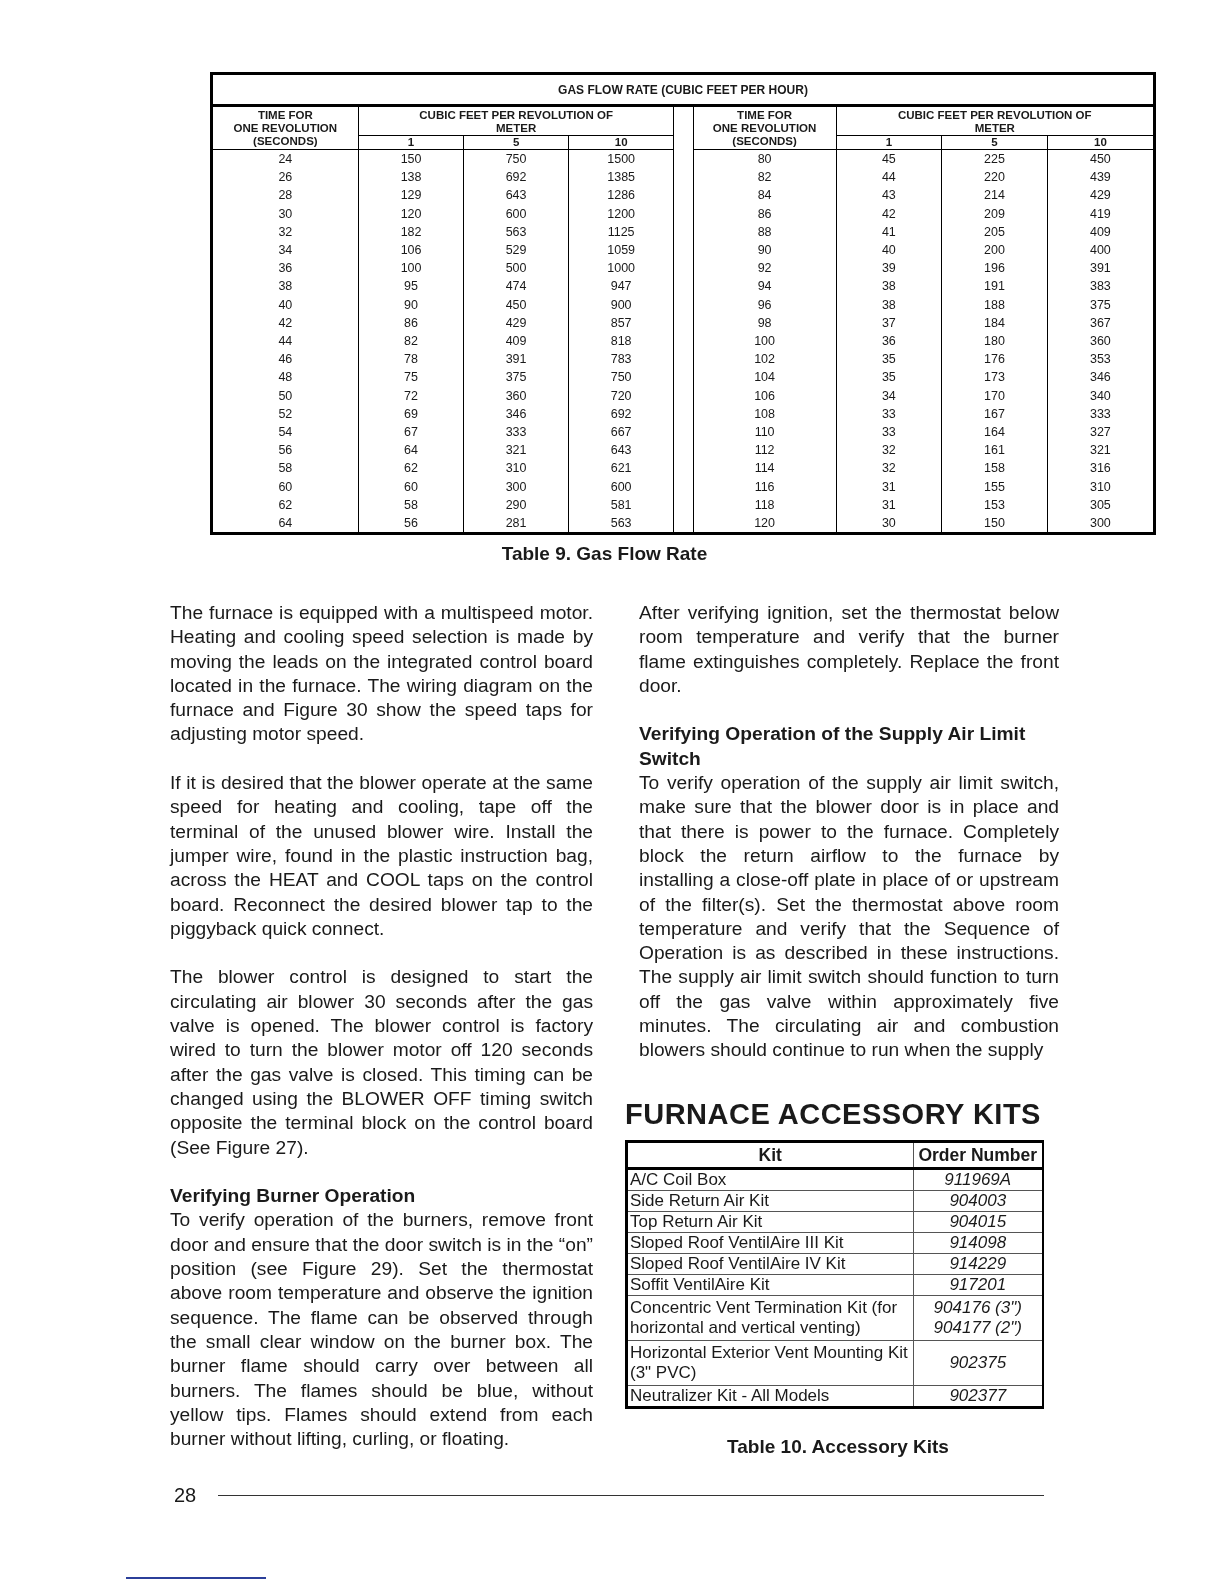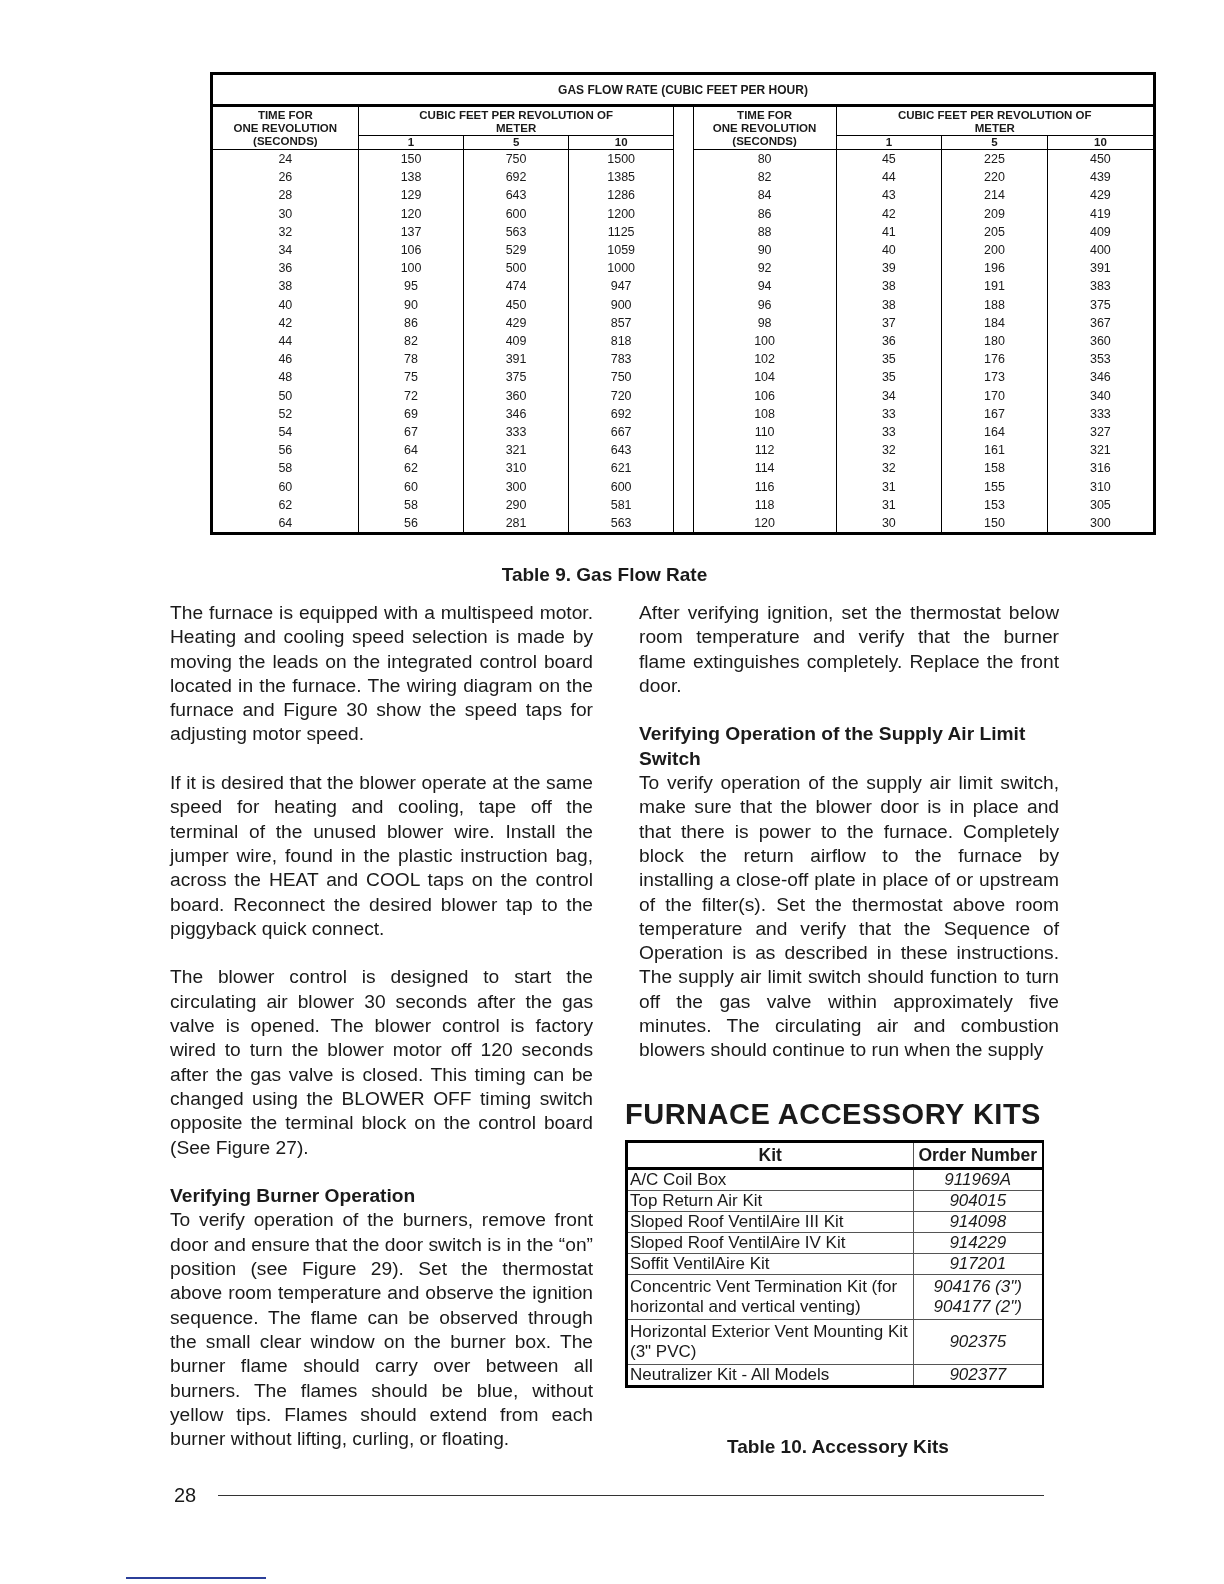--- a/index.html
+++ b/index.html
@@ -149,21 +149,21 @@
           <td class="br">600</td>
           <td>1200</td>
           <td class="spacer"></td>
           <td class="br">86</td>
           <td class="br">42</td>
           <td class="br">209</td>
           <td>419</td>
         </tr>
         <tr>
           <td class="br">32</td>
-          <td class="br">137</td>
+          <td class="br">182</td>
           <td class="br">563</td>
           <td>1125</td>
           <td class="spacer"></td>
           <td class="br">88</td>
           <td class="br">41</td>
           <td class="br">205</td>
           <td>409</td>
         </tr>
         <tr>
           <td class="br">34</td>
@@ -337,21 +337,21 @@
           <td>563</td>
           <td class="spacer"></td>
           <td class="br">120</td>
           <td class="br">30</td>
           <td class="br">150</td>
           <td>300</td>
         </tr>
       </tbody>
   </table>
 </div>
-<div class="caption" style="left:210px;width:789px;top:564px">Table 9.  Gas Flow Rate</div>
+<div class="caption" style="left:210px;width:789px;top:543px">Table 9.  Gas Flow Rate</div>
 
 <div class="col col-left">
   <p>The furnace is equipped with a multispeed motor. Heating and cooling speed selection is made by moving the leads on the integrated control board located in the furnace. The wiring diagram on the furnace and Figure 30 show the speed taps for adjusting motor speed.</p>
   <p>If it is desired that the blower operate at the same speed for heating and cooling, tape off the terminal of the unused blower wire. Install the jumper wire, found in the plastic instruction bag, across the HEAT and COOL taps on the control board. Reconnect the desired blower tap to the piggyback quick connect.</p>
   <p>The blower control is designed to start the circulating air blower 30 seconds after the gas valve is opened. The blower control is factory wired to turn the blower motor off 120 seconds after the gas valve is closed. This timing can be changed using the BLOWER OFF timing switch opposite the terminal block on the control board (See Figure 27).</p>
   <h3>Verifying Burner Operation</h3>
   <p>To verify operation of the burners, remove front door and ensure that the door switch is in the “on” position (see Figure 29). Set the thermostat above room temperature and observe the ignition sequence. The flame can be observed through the small clear window on the burner box. The burner flame should carry over between all burners. The flames should be blue, without yellow tips. Flames should extend from each burner without lifting, curling, or floating.</p>
 </div>
 
 <div class="col col-right">
@@ -373,20 +373,24 @@
         <th>Kit</th>
         <th class="num">Order Number</th>
       </tr>
     </thead>
     <tbody id="acc-body">
         <tr>
           <td class="kit">A/C Coil Box</td>
           <td class="num">911969A</td>
         </tr>
         <tr>
+          <td class="kit">Side Return Air Kit</td>
+          <td class="num">904003</td>
+        </tr>
+        <tr>
           <td class="kit">Top Return Air Kit</td>
           <td class="num">904015</td>
         </tr>
         <tr>
           <td class="kit">Sloped Roof VentilAire III Kit</td>
           <td class="num">914098</td>
         </tr>
         <tr>
           <td class="kit">Sloped Roof VentilAire IV Kit</td>
           <td class="num">914229</td>

